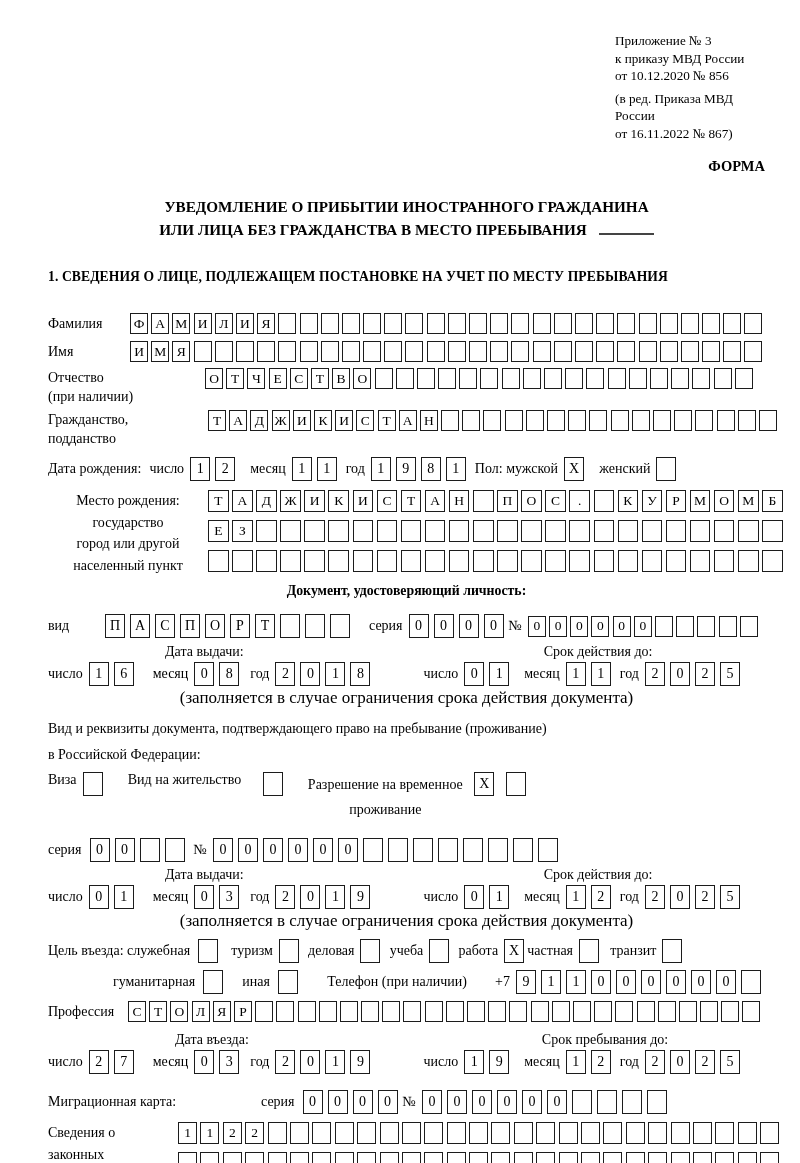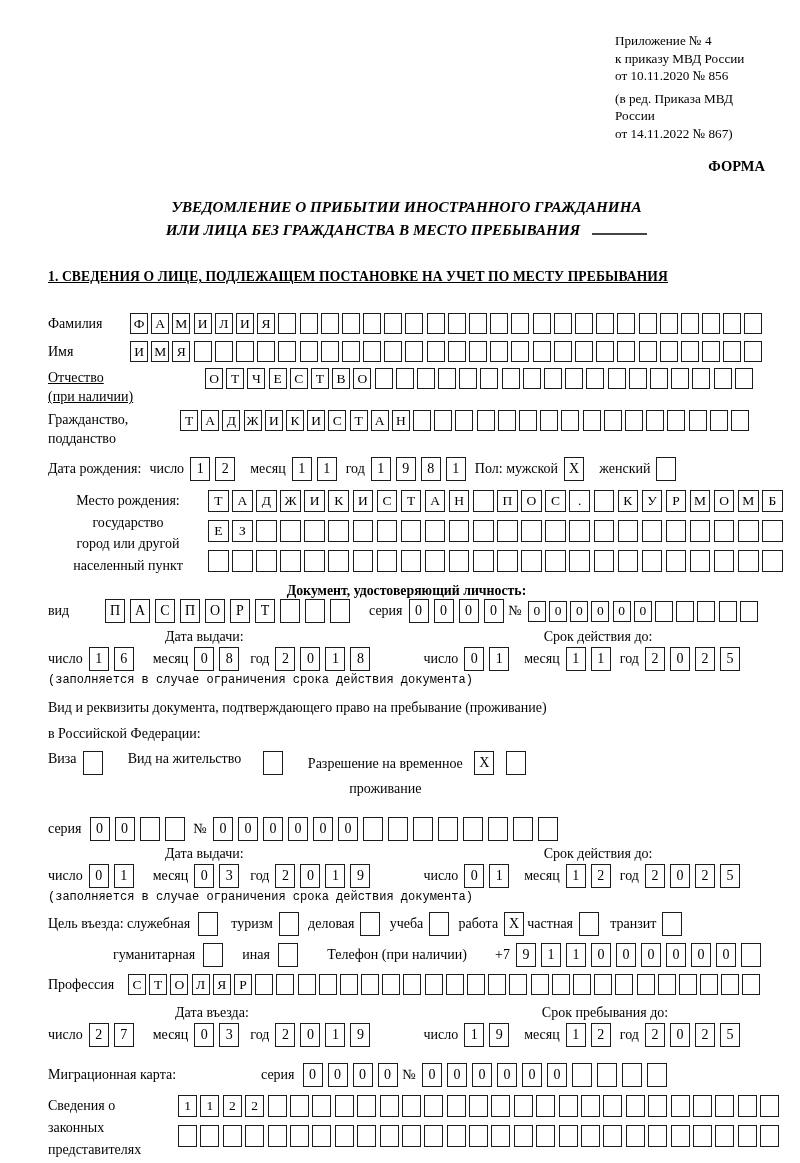--- a/index.html
+++ b/index.html
@@ -1,50 +1,50 @@
 <!DOCTYPE html>
 <html><head>
 <meta charset="utf-8">
 <style>
   html,body{margin:0;padding:0;}
   body{width:800px;height:1163px;background:#ffffff;color:#000;font-family:"Liberation Serif",serif;}
   .page{box-sizing:border-box;width:800px;height:1163px;padding:32px 35px 0 48px;font-size:14px;overflow:hidden;position:relative;}
   .annex{margin-left:567px;font-size:13.2px;line-height:17.5px;}
   .annex-note{margin-top:5px;}
   .form-label{text-align:right;font-weight:bold;margin-top:16px;font-size:14.5px;}
-  .title{text-align:center;font-weight:bold;font-size:15.2px;line-height:23px;margin-top:20px;font-style:italic;}
+  .title{text-align:center;font-weight:bold;font-size:15.2px;line-height:23px;margin-top:20px;}
   .blank-line{display:inline-block;width:55px;border-bottom:2px solid #444;margin-left:12px;vertical-align:baseline;}
-  .sec-heading{font-weight:bold;font-size:13.6px;margin-top:28px;letter-spacing:0.1px;text-decoration:underline;}
+  .sec-heading{font-weight:bold;font-size:13.6px;margin-top:28px;letter-spacing:0.1px;}
   .row{display:flex;align-items:center;}
   .rowt{display:flex;align-items:flex-start;}
   .cells{display:inline-flex;flex:0 0 auto;}
   .cell{box-sizing:border-box;width:18px;height:21px;border:1.6px solid #1c1c1c;margin-right:3.2px;display:inline-flex;align-items:center;justify-content:center;font-size:13.5px;}
   .num .cell{width:20px;height:24px;margin-right:5px;font-size:14px;}
   .cb .cell{width:20px;height:24px;font-size:14px;}
   .w24 .cell{width:20.5px;height:22px;margin-right:3.6px;}
   .w27 .cell{width:19px;height:22px;margin-right:3.4px;}
   .lbl{white-space:nowrap;flex:0 0 auto;}
   .lblw{flex:0 0 auto;}
-  .note{text-align:left;font-size:12px;font-family:Liberation Mono, monospace;}
+  .note{text-align:center;font-size:17px;}
   .doc-heading{text-align:center;font-weight:bold;font-size:13.8px;margin-top:7px;}
   .twoLine{line-height:19px;}
   .center2{text-align:center;line-height:25px;}
   .mr6{margin-right:6px;} .mr8{margin-right:8px;}
 </style>
 </head>
 <body>
 
 <div class="page">
 
   <div class="annex">
-    <div>Приложение № 4</div>
+    <div>Приложение № 3</div>
     <div>к приказу МВД России</div>
-    <div>от 10.11.2020 № 856</div>
+    <div>от 10.12.2020 № 856</div>
     <div class="annex-note">(в ред. Приказа МВД России</div>
-    <div>от 14.11.2022 № 867)</div>
+    <div>от 16.11.2022 № 867)</div>
   </div>
 
   <div class="form-label">ФОРМА</div>
 
   <div class="title">
     <div>УВЕДОМЛЕНИЕ О ПРИБЫТИИ ИНОСТРАННОГО ГРАЖДАНИНА</div>
     <div><span>ИЛИ ЛИЦА БЕЗ ГРАЖДАНСТВА В МЕСТО ПРЕБЫВАНИЯ</span><span class="blank-line"></span></div>
   </div>
 
   <div class="sec-heading">1. СВЕДЕНИЯ О ЛИЦЕ, ПОДЛЕЖАЩЕМ ПОСТАНОВКЕ НА УЧЕТ ПО МЕСТУ ПРЕБЫВАНИЯ</div>
@@ -115,21 +115,21 @@
         <span class="cell"></span>
         <span class="cell"></span>
         <span class="cell"></span>
         <span class="cell"></span>
         <span class="cell"></span>
         <span class="cell"></span>
       </span>
   </div>
 
   <div class="rowt" style="margin-top:6px;">
-    <span class="lblw twoLine" style="width:157px;text-decoration:underline;">
+    <span class="lblw twoLine" style="width:157px;">
       <div>Отчество</div>
       <div>(при наличии)</div>
     </span>
     <span class="cells">
         <span class="cell">О</span>
         <span class="cell">Т</span>
         <span class="cell">Ч</span>
         <span class="cell">Е</span>
         <span class="cell">С</span>
         <span class="cell">Т</span>
@@ -149,21 +149,21 @@
         <span class="cell"></span>
         <span class="cell"></span>
         <span class="cell"></span>
         <span class="cell"></span>
         <span class="cell"></span>
         <span class="cell"></span>
         <span class="cell"></span>
       </span>
   </div>
 
-  <div class="rowt" style="margin-top:4px;">
+  <div class="rowt" style="margin-top:4px;gap:28px;">
     <span class="lblw twoLine" style="width:132px;">
       <div>Гражданство,</div>
       <div>подданство</div>
     </span>
     <span class="cells">
         <span class="cell">Т</span>
         <span class="cell">А</span>
         <span class="cell">Д</span>
         <span class="cell">Ж</span>
         <span class="cell">И</span>
@@ -305,21 +305,21 @@
           <span class="cell"></span>
           <span class="cell"></span>
           <span class="cell"></span>
           <span class="cell"></span>
         </div>
     </span>
   </div>
 
   <div class="doc-heading">Документ, удостоверяющий личность:</div>
 
-  <div class="row" style="margin-top:0;">
+  <div class="row" style="margin-top:15px;">
     <span class="lbl" style="width:57px;">вид</span>
     <span class="cells num">
         <span class="cell">П</span>
         <span class="cell">А</span>
         <span class="cell">С</span>
         <span class="cell">П</span>
         <span class="cell">О</span>
         <span class="cell">Р</span>
         <span class="cell">Т</span>
         <span class="cell"></span>

